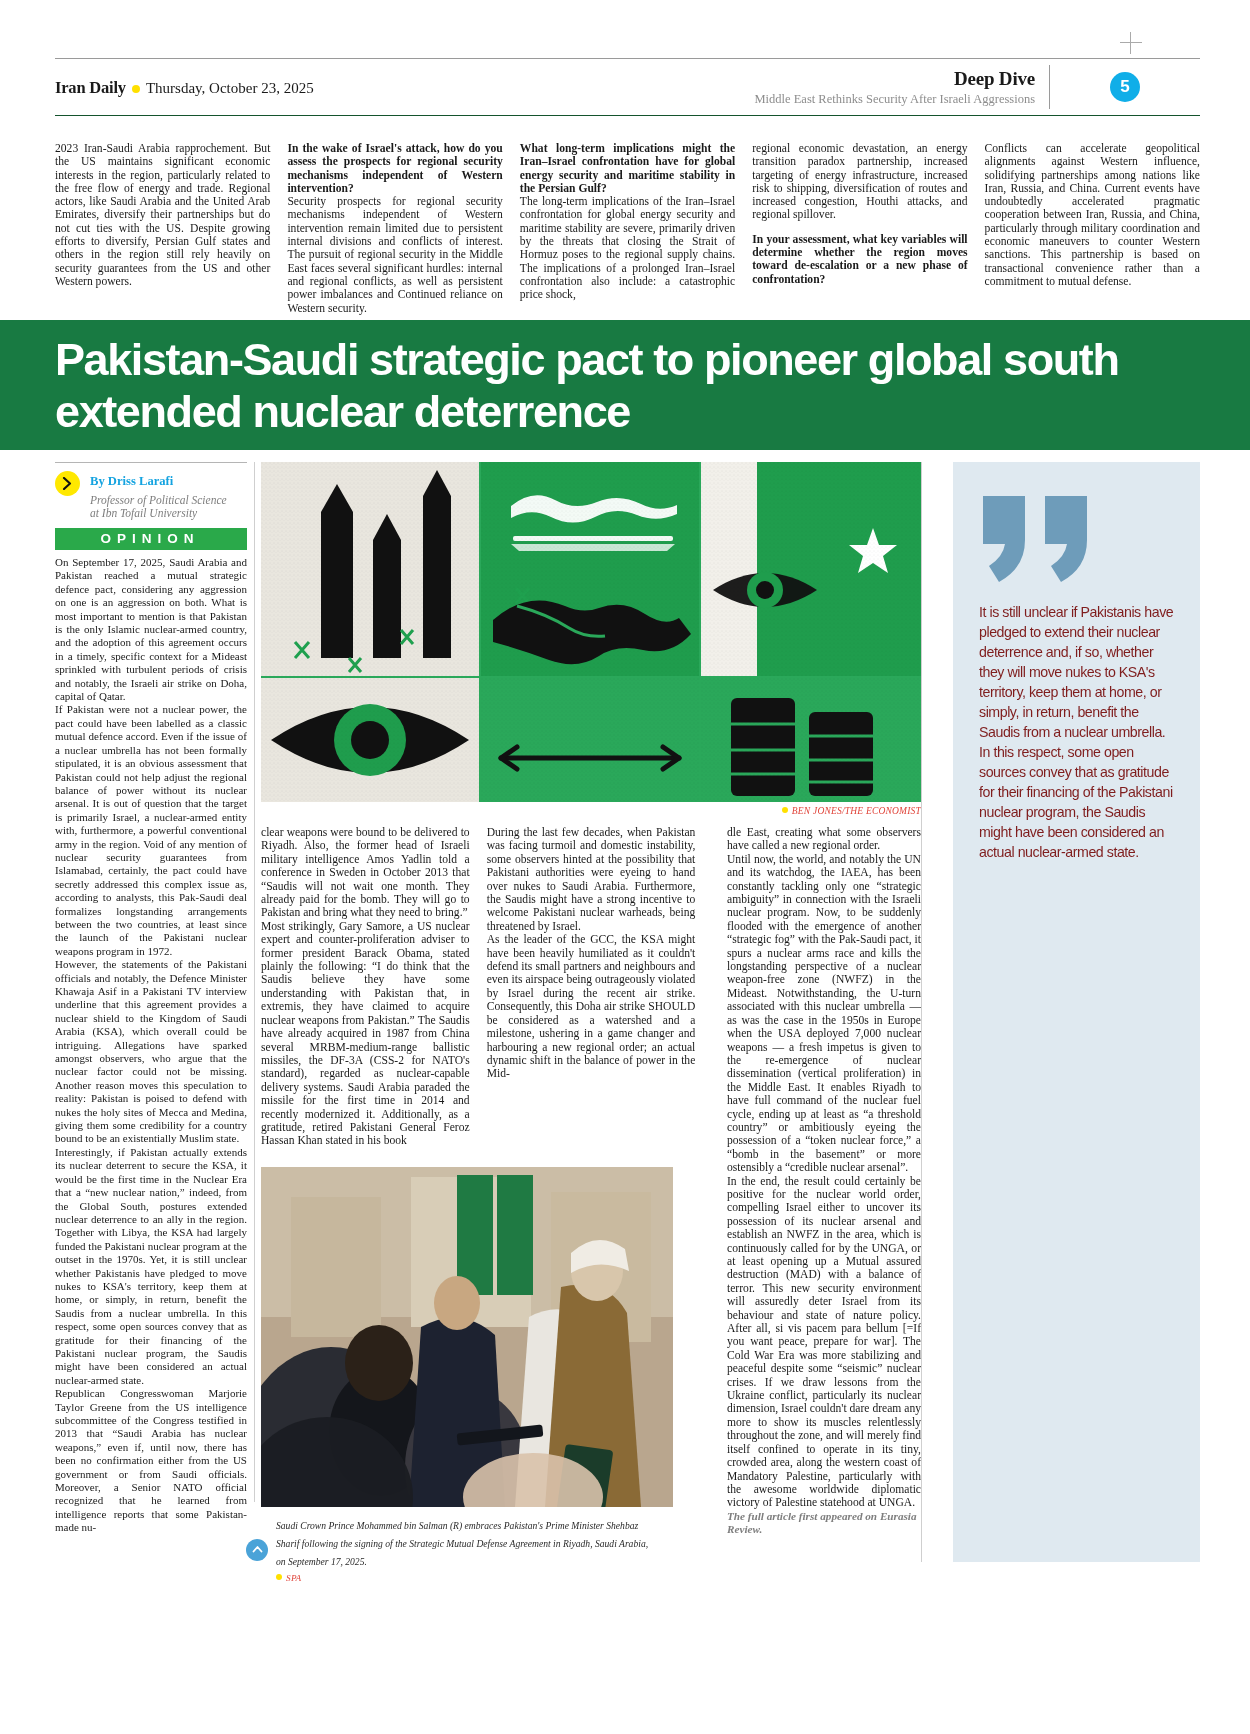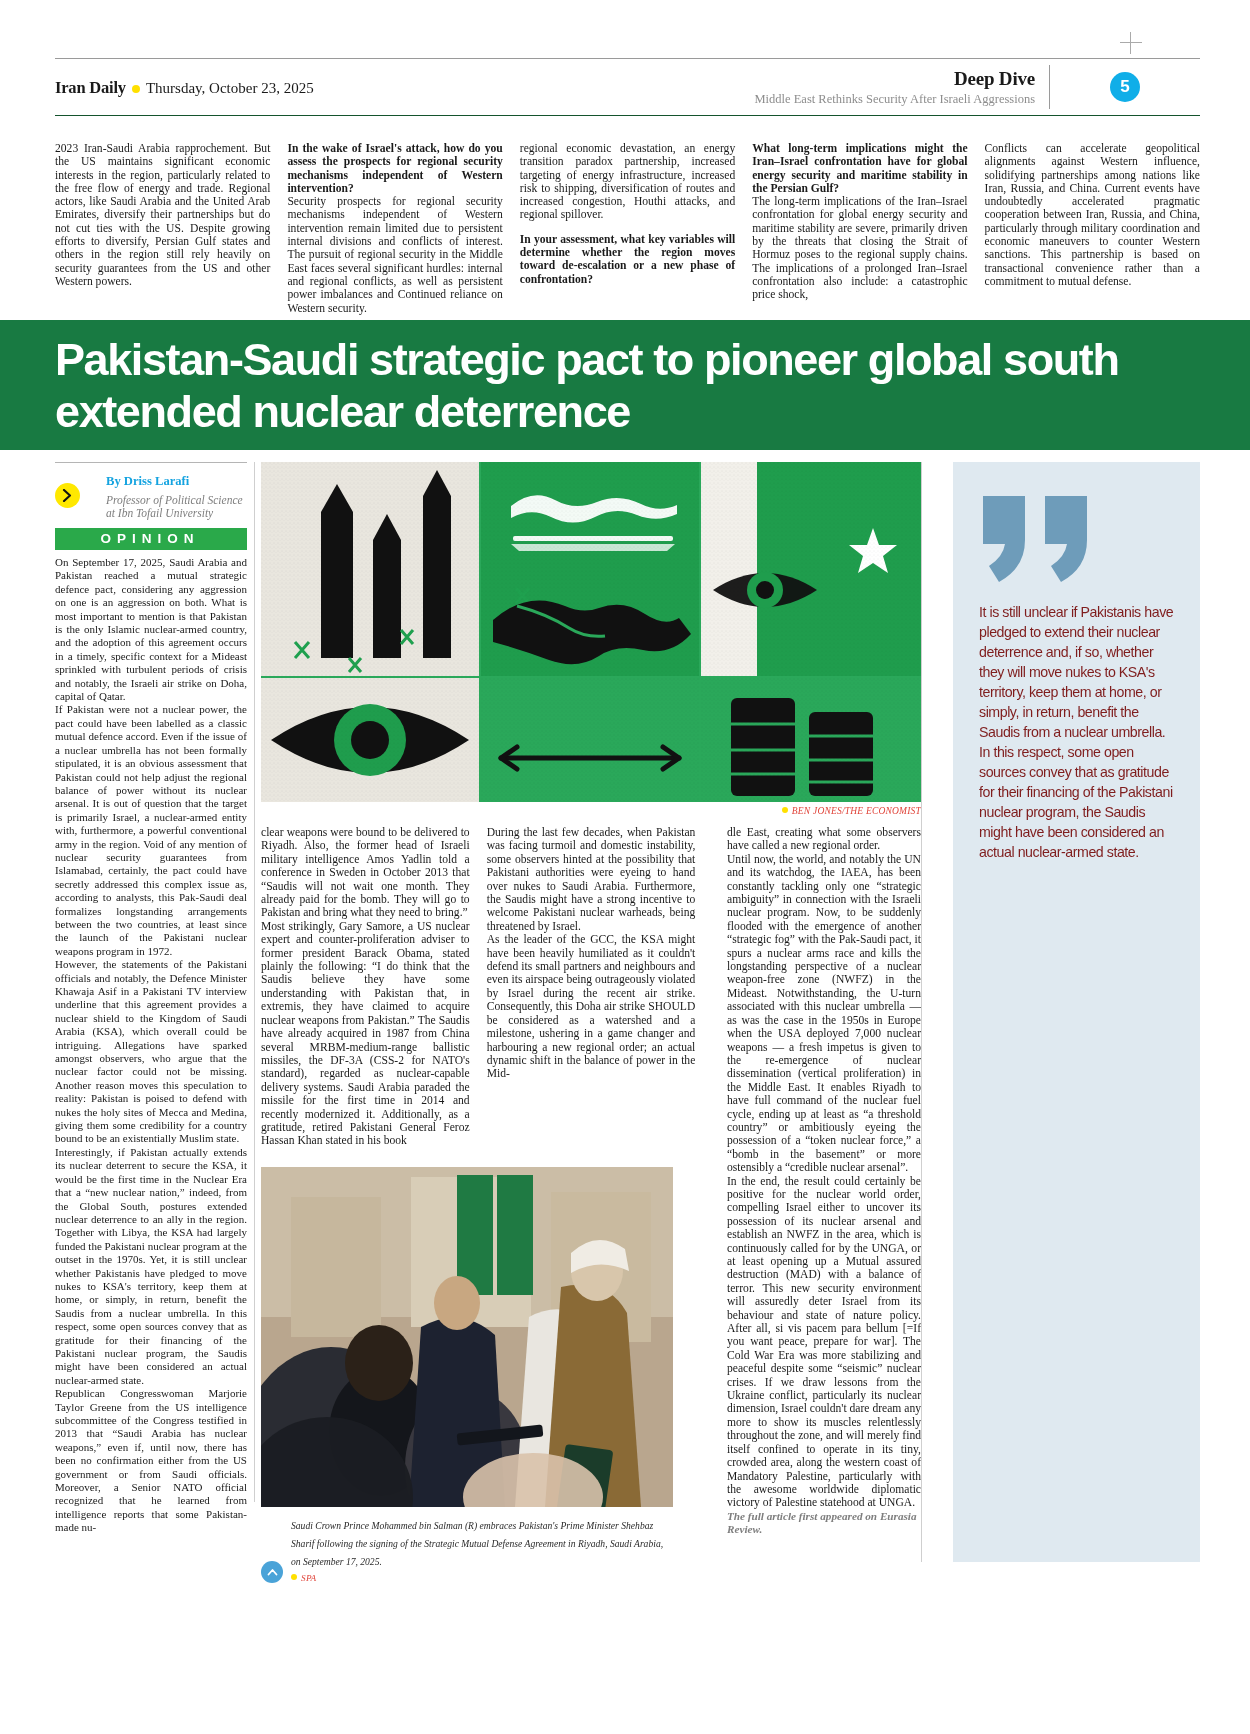--- a/index.html
+++ b/index.html
@@ -61,21 +61,21 @@
     line-height:52px;
     letter-spacing:-1.4px;
   }
 
   
   .main { position:absolute; left:55px; top:462px; width:1145px; }
 
   
   .bylinebox { position:absolute; left:0; top:0; width:192px; }
   .byline-rule { border-top:1px solid #b5b5b5; margin-bottom:7px; }
-  .byline-row { display:flex; gap:26px; align-items:center; }
+  .byline-row { display:flex; gap:10px; align-items:flex-start; }
   .chev {
     width:25px; height:25px; border-radius:50%; background:#ffe800;
     display:flex; align-items:center; justify-content:center;
     flex:0 0 auto; margin-top:1px;
   }
   .chev svg { display:block; }
   .byline-text { padding-top:1px; }
   .byline-name { color:#14a3e0; font-weight:bold; font-size:12.6px; font-family:"Liberation Serif",serif; }
   .byline-role { font-style:italic; color:#7e7e7e; font-size:11.5px; line-height:13px; margin-top:5px; }
   .opinion-badge {
@@ -109,22 +109,22 @@
     display:grid; grid-template-columns:repeat(3,1fr); column-gap:17px;
     font-size:11.6px; line-height:13.4px; text-align:justify;
   }
 
   
   .photo {
     position:absolute; left:206px; top:705px; width:412px; height:340px;
     overflow:hidden; background:#6b5a49;
   }
   .photo-caption {
-    position:absolute; left:206px; top:1053px; width:412px;
-    display:flex; gap:8px; align-items:flex-end;
+    position:absolute; left:191px; top:1053px; width:412px;
+    display:flex; gap:8px; align-items:center;
   }
   .caret-circle {
     width:22px; height:22px; border-radius:50%; background:#4aa3d8;
     display:flex; align-items:center; justify-content:center; flex:0 0 auto;
     margin-top:1px;
   }
   .caption-text { font-size:9.6px; line-height:11.4px; font-style:italic; color:#2a2a2a; }
   .caption-credit { margin-top:4px; font-size:9.2px; font-style:italic; color:#e0443a; letter-spacing:0.3px; }
   .caption-credit .cdot { display:inline-block; width:6px; height:6px; border-radius:50%; background:#ffe000; margin-right:4px; vertical-align:1px; }
 
@@ -180,27 +180,27 @@
 
 <div class="topcols">
   <div class="topcol">
     <p>2023 Iran-Saudi Arabia rapprochement. But the US maintains significant economic interests in the region, particularly related to the free flow of energy and trade. Regional actors, like Saudi Arabia and the United Arab Emirates, diversify their partnerships but do not cut ties with the US. Despite growing efforts to diversify, Persian Gulf states and others in the region still rely heavily on security guarantees from the US and other Western powers.</p>
   </div>
   <div class="topcol">
     <p class="q">In the wake of Israel's attack, how do you assess the prospects for regional security mechanisms independent of Western intervention?</p>
     <p>Security prospects for regional security mechanisms independent of Western intervention remain limited due to persistent internal divisions and conflicts of interest. The pursuit of regional security in the Middle East faces several significant hurdles: internal and regional conflicts, as well as persistent power imbalances and Continued reliance on Western security.</p>
   </div>
   <div class="topcol">
+    <p class="q">What long-term implications might the Iran–Israel confrontation have for global energy security and maritime stability in the Persian Gulf?</p>
+    <p>The long-term implications of the Iran–Israel confrontation for global energy security and maritime stability are severe, primarily driven by the threats that closing the Strait of Hormuz poses to the regional supply chains. The implications of a prolonged Iran–Israel confrontation also include: a catastrophic price shock,</p>
+  </div>
+  <div class="topcol">
     <p>regional economic devastation, an energy transition paradox partnership, increased targeting of energy infrastructure, increased risk to shipping, diversification of routes and increased congestion, Houthi attacks, and regional spillover.</p>
     <div class="gap"></div>
     <p class="q">In your assessment, what key variables will determine whether the region moves toward de-escalation or a new phase of confrontation?</p>
-  </div>
-  <div class="topcol">
-    <p class="q">What long-term implications might the Iran–Israel confrontation have for global energy security and maritime stability in the Persian Gulf?</p>
-    <p>The long-term implications of the Iran–Israel confrontation for global energy security and maritime stability are severe, primarily driven by the threats that closing the Strait of Hormuz poses to the regional supply chains. The implications of a prolonged Iran–Israel confrontation also include: a catastrophic price shock,</p>
   </div>
   <div class="topcol">
     <p>Conflicts can accelerate geopolitical alignments against Western influence, solidifying partnerships among nations like Iran, Russia, and China. Current events have undoubtedly accelerated pragmatic cooperation between Iran, Russia, and China, particularly through military coordination and economic maneuvers to counter Western sanctions. This partnership is based on transactional convenience rather than a commitment to mutual defense.</p>
   </div>
 </div>
 
 <div class="headband">
   <h1>Pakistan-Saudi strategic pact to pioneer global south extended nuclear deterrence</h1>
 </div>
 

